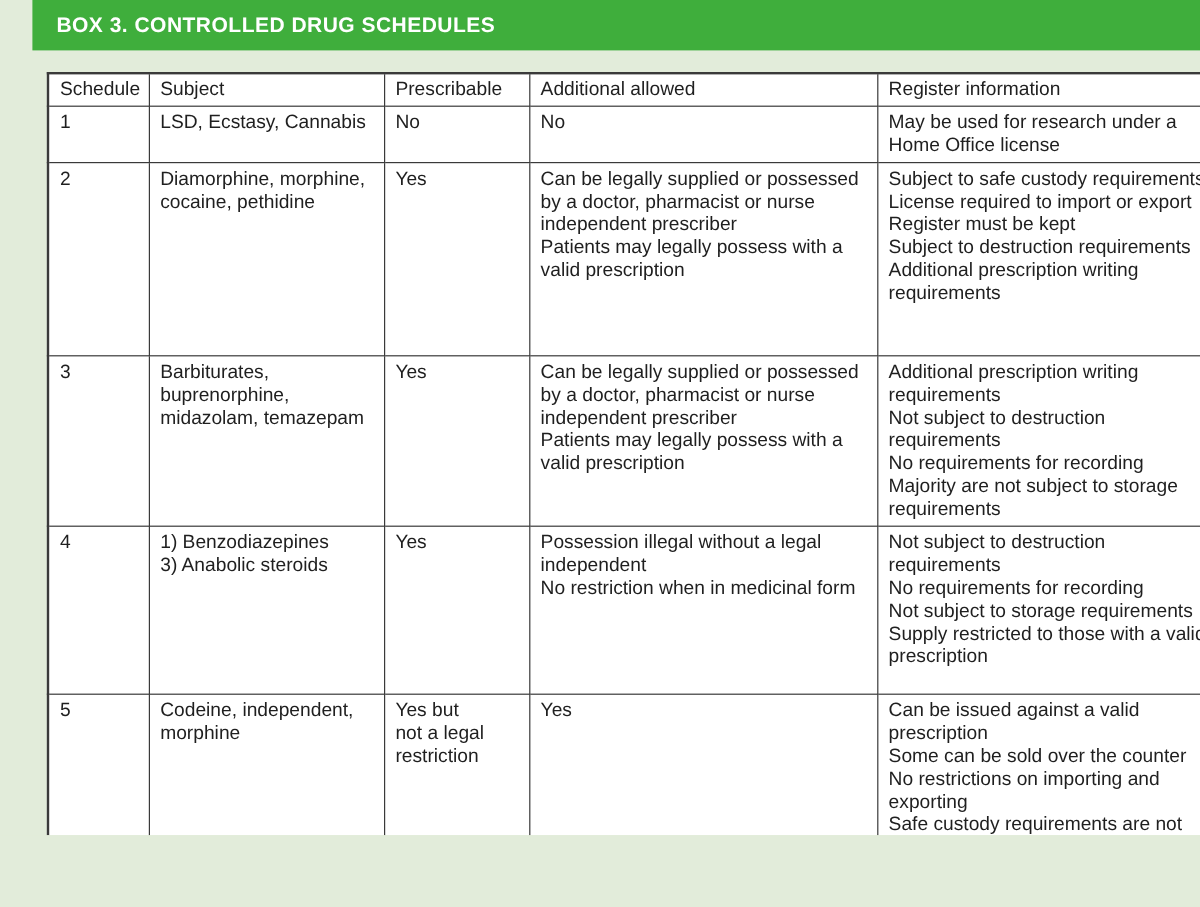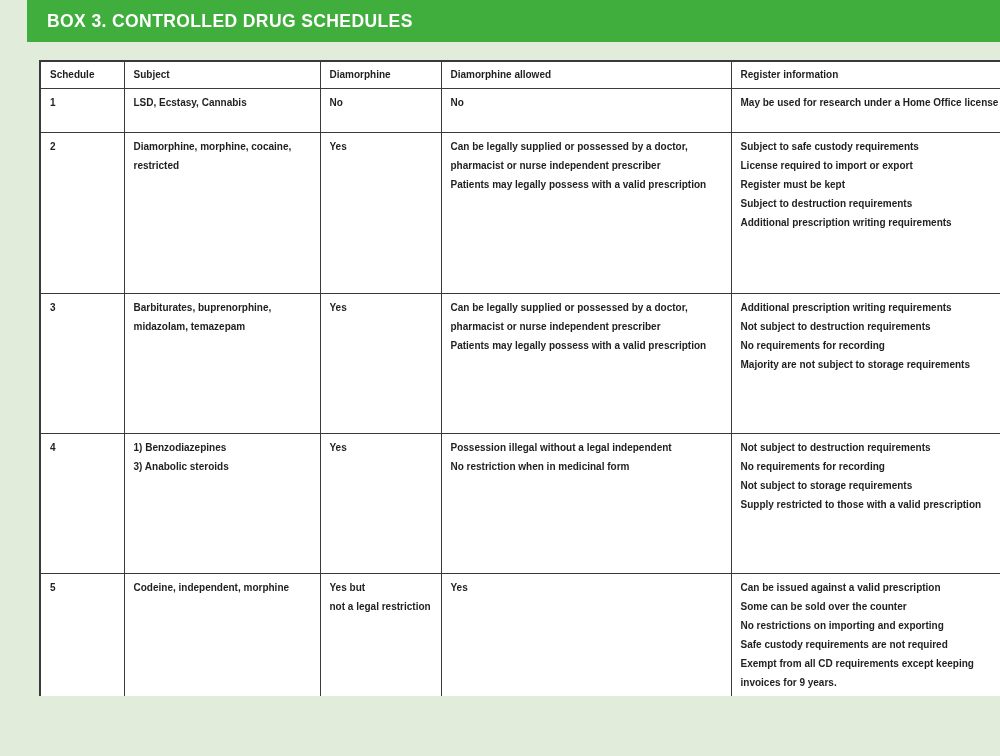--- a/index.html
+++ b/index.html
@@ -34,22 +34,22 @@
   }
   table {
     width: 976px;
     border-collapse: collapse;
     background: #ffffff;
     table-layout: fixed;
     border: 2px solid #3a3a3a;
   }
   th, td {
     border: 1.5px solid #3a3a3a;
-    font-size: 10px;
-    font-weight: bold;
+    font-size: 16px;
+    font-weight: normal;
     color: #1f1f1f;
     text-align: left;
     vertical-align: top;
     padding: 4px 8px 4px 9px;
     line-height: 19px;
     white-space: pre-line;
     overflow: hidden;
   }
   thead tr { height: 27px; }
   thead th { vertical-align: middle; padding-top: 2px; padding-bottom: 2px; }
@@ -79,36 +79,36 @@
         <col class="c-schedule">
         <col class="c-examples">
         <col class="c-prescrib">
         <col class="c-possess">
         <col class="c-further">
       </colgroup>
       <thead>
         <tr>
           <th>Schedule</th>
           <th>Subject</th>
-          <th>Diamorphine</th>
-          <th>Diamorphine allowed</th>
+          <th>Prescribable</th>
+          <th>Additional allowed</th>
           <th>Register information</th>
         </tr>
       </thead>
       <tbody>
         <tr>
           <td>1</td>
           <td>LSD, Ecstasy, Cannabis</td>
           <td>No</td>
           <td>No</td>
           <td>May be used for research under a Home Office license</td>
         </tr>
         <tr>
           <td>2</td>
-          <td>Diamorphine, morphine, cocaine, restricted</td>
+          <td>Diamorphine, morphine, cocaine, pethidine</td>
           <td>Yes</td>
           <td>Can be legally supplied or possessed by a doctor, pharmacist or nurse independent prescriber
 Patients may legally possess with a valid prescription</td>
           <td>Subject to safe custody requirements
 License required to import or export
 Register must be kept
 Subject to destruction requirements
 Additional prescription writing requirements</td>
         </tr>
         <tr>

